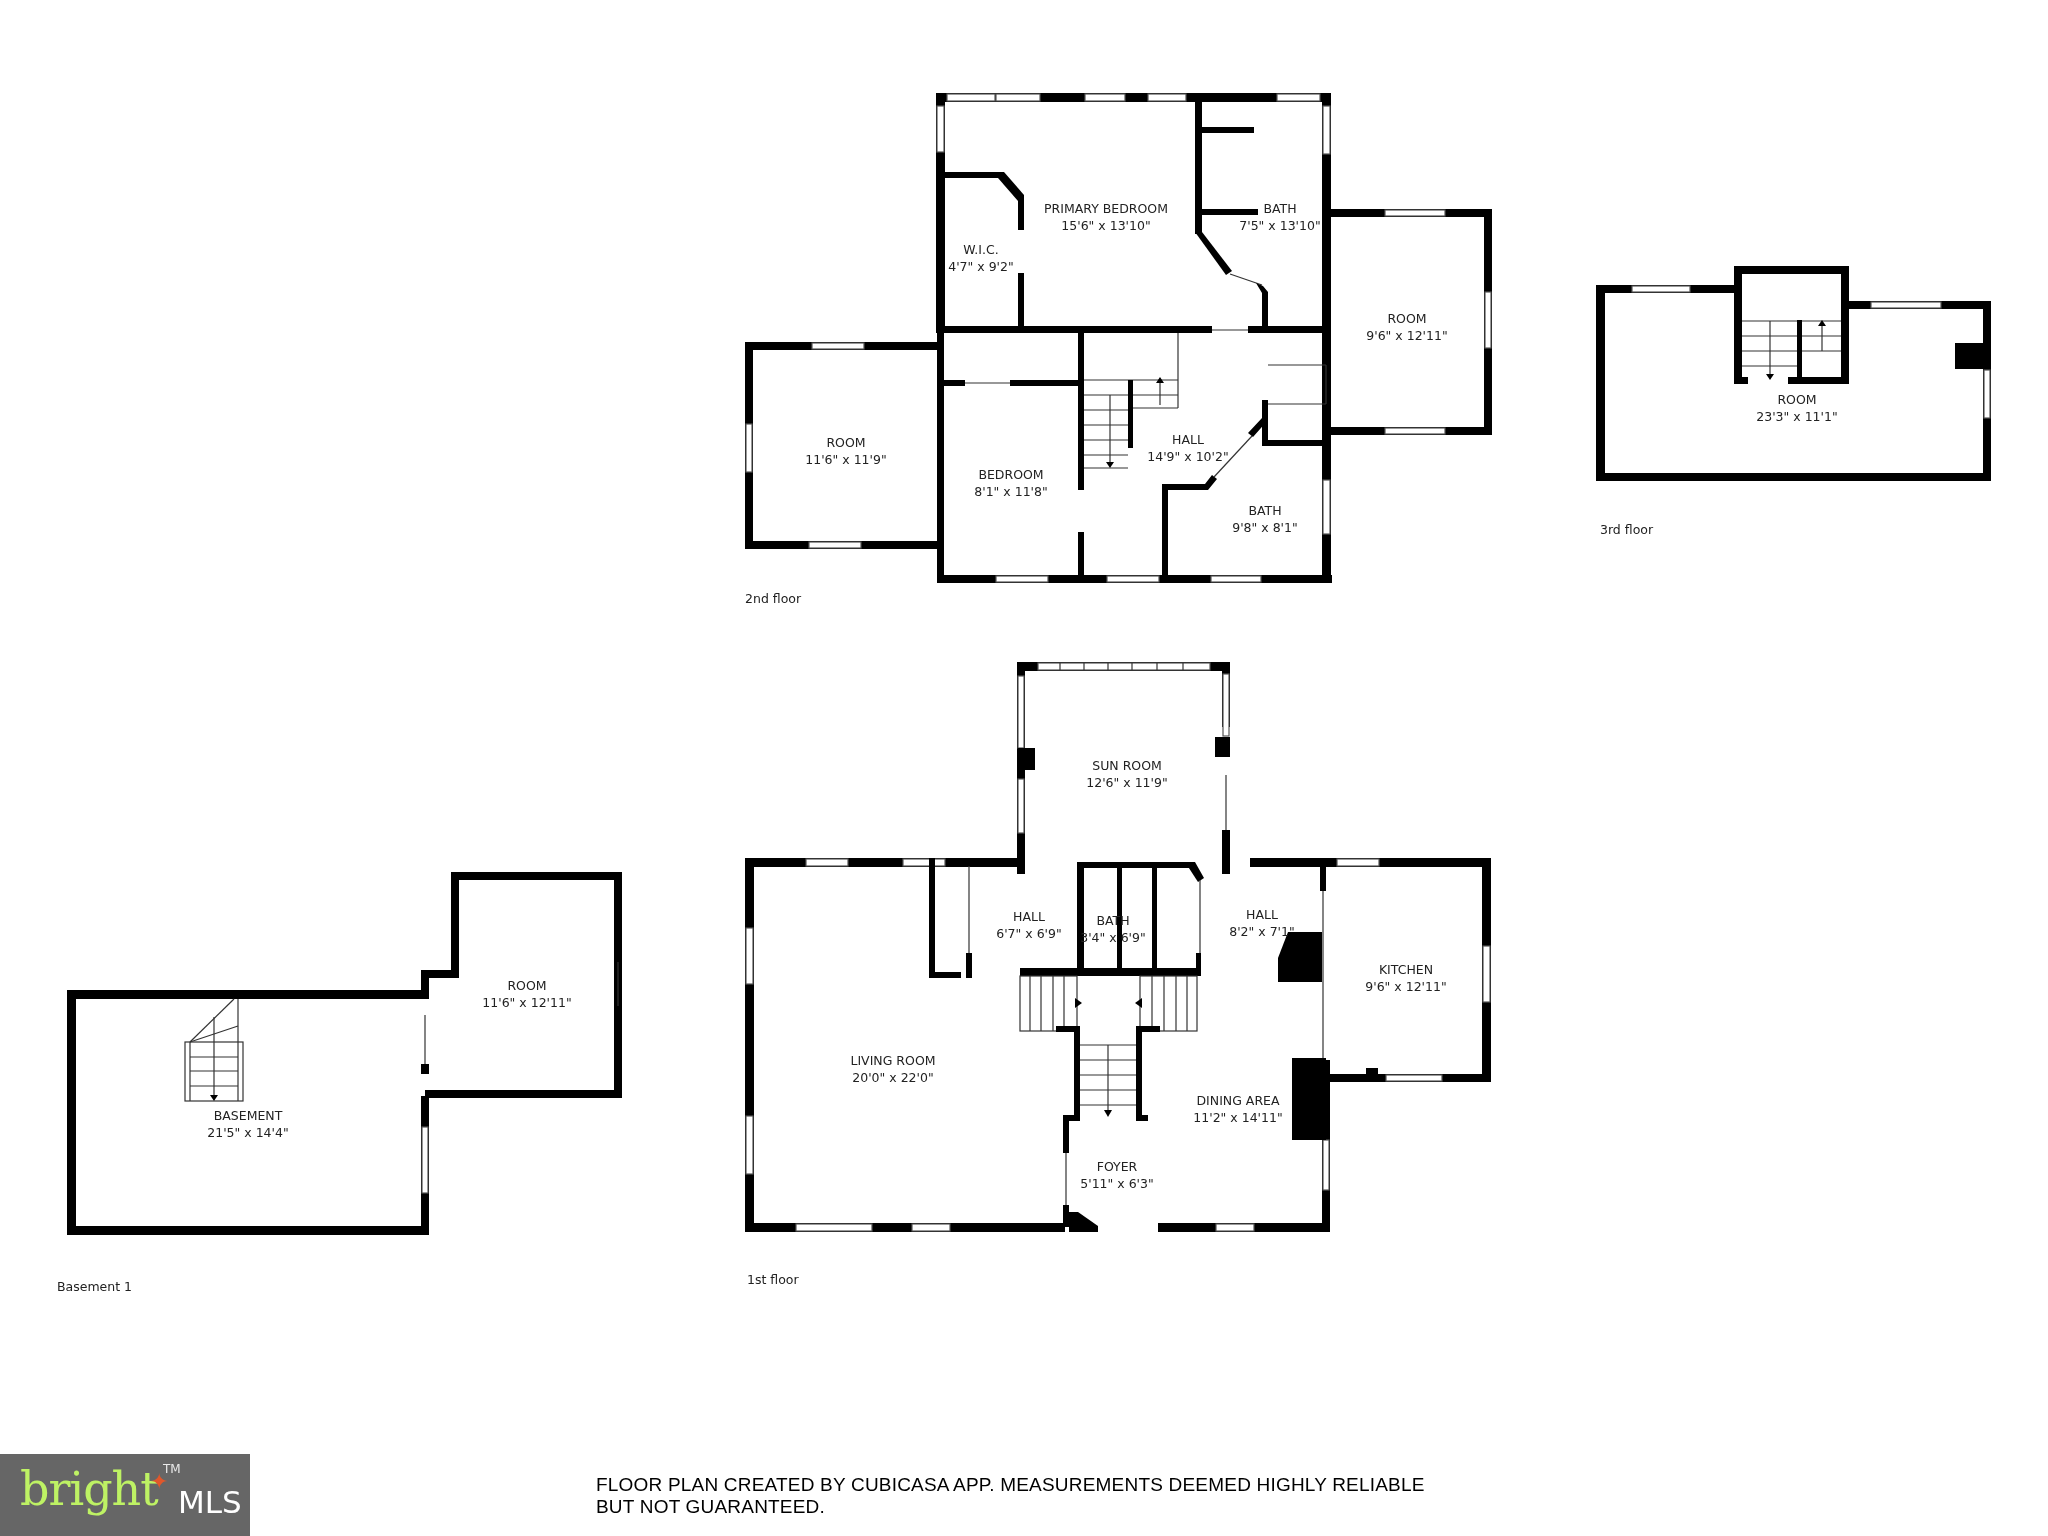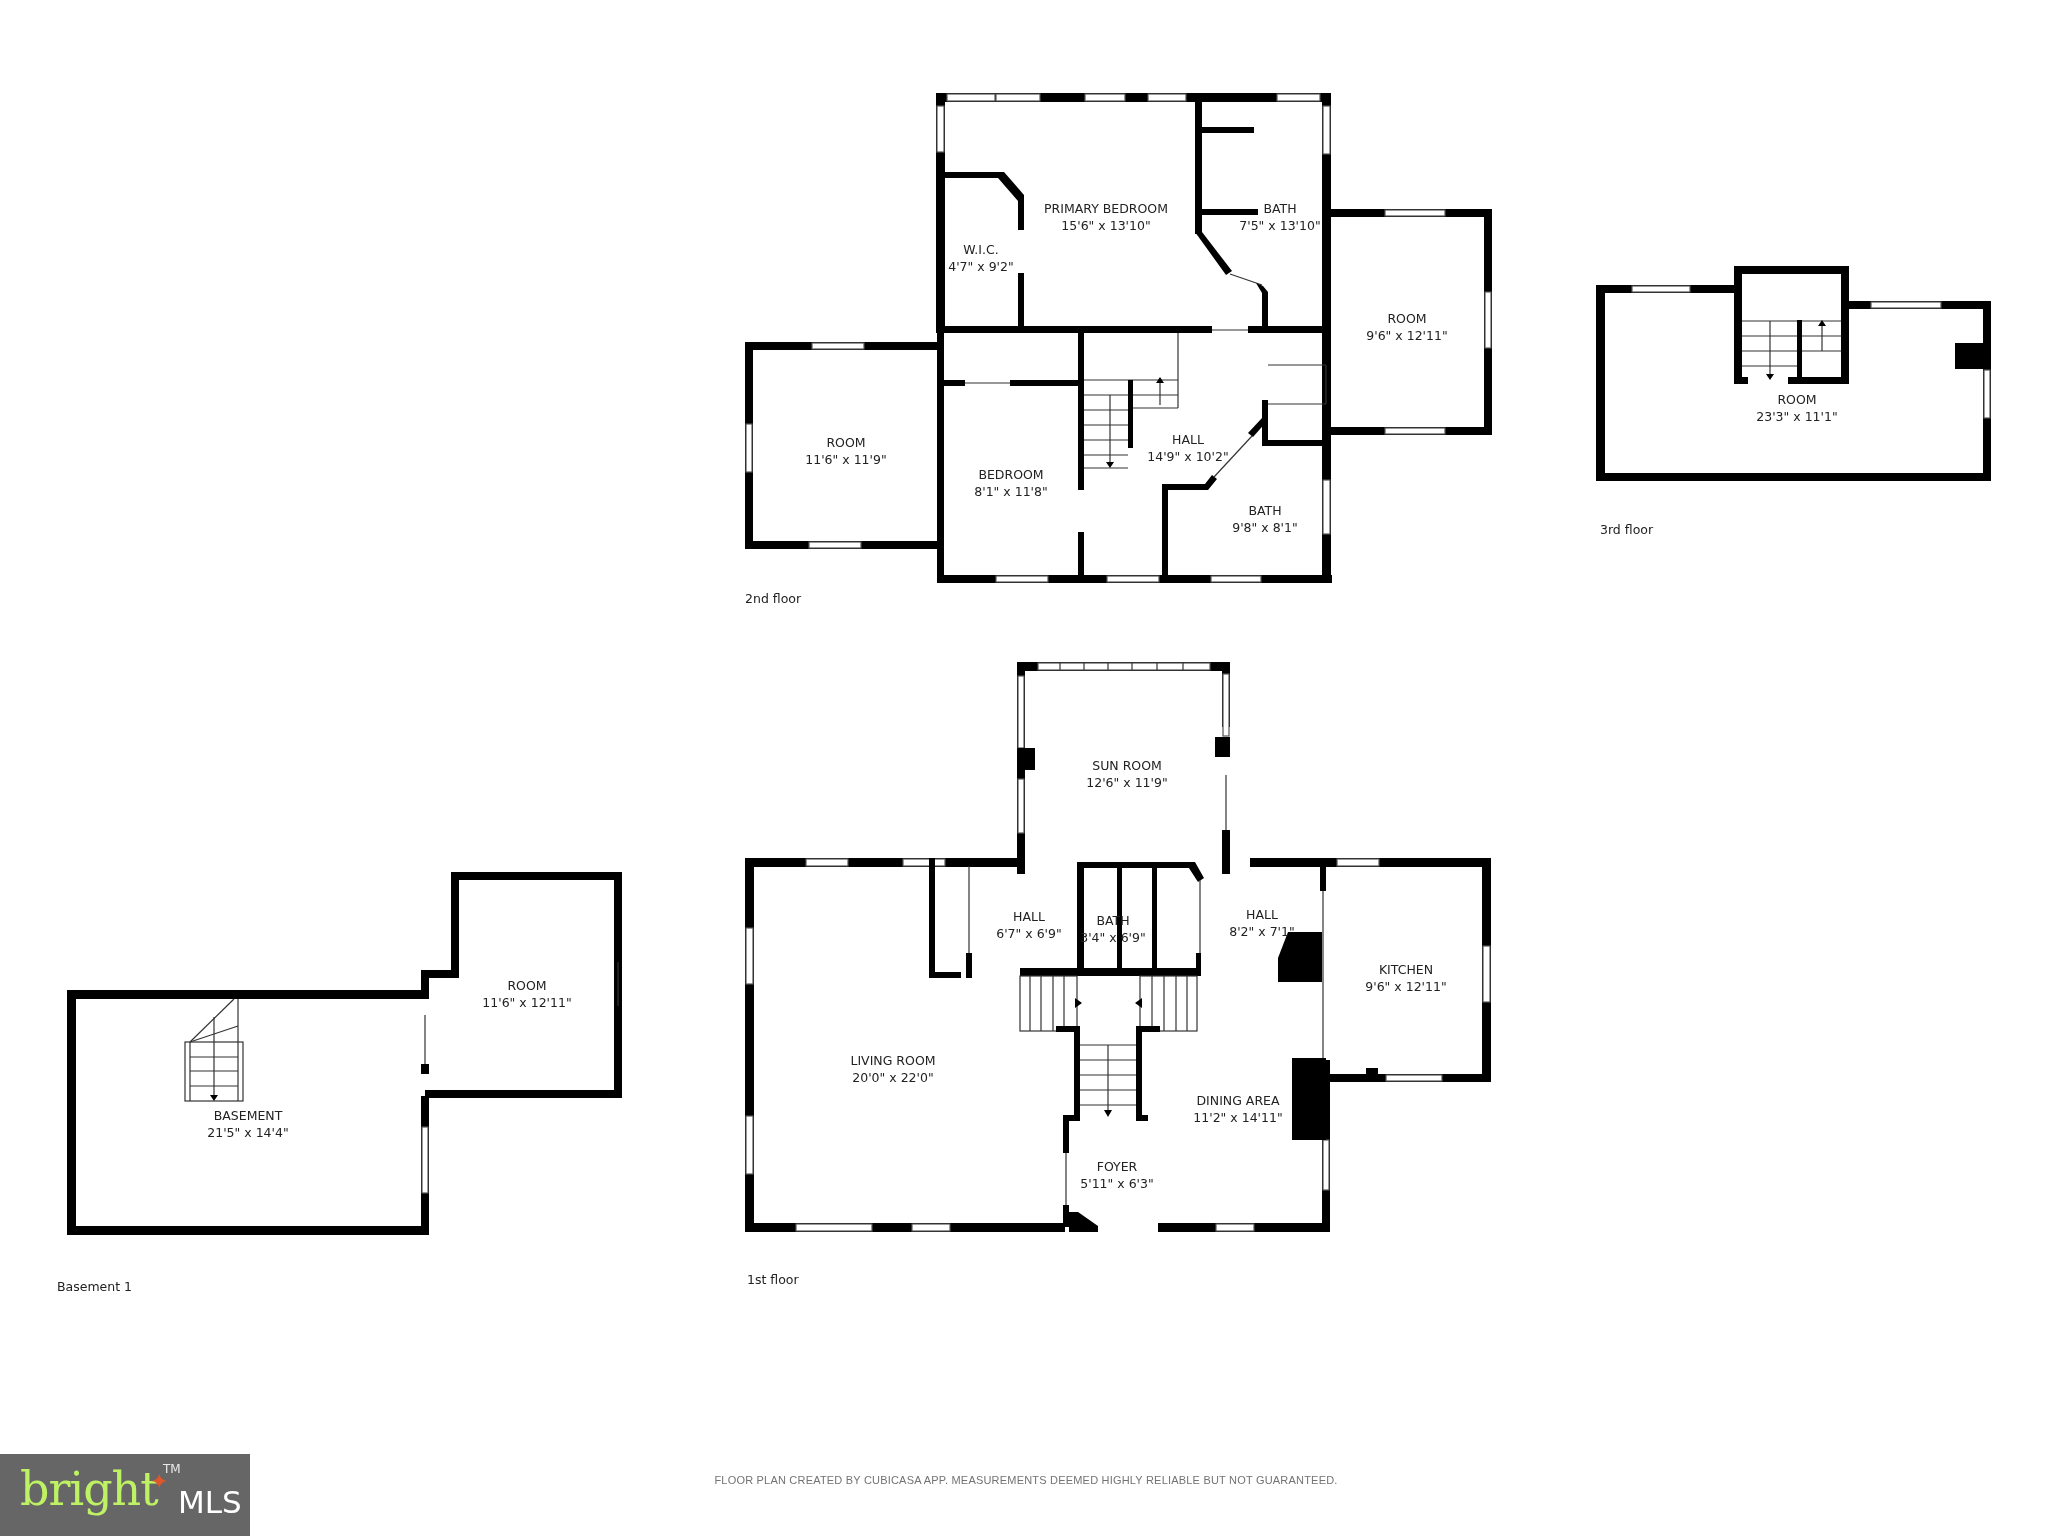--- a/index.html
+++ b/index.html
@@ -4,21 +4,21 @@
 <style>
   html, body { margin: 0; padding: 0; background: #ffffff; }
   body { width: 2048px; height: 1536px; position: relative; overflow: hidden; font-family: "DejaVu Sans", sans-serif; }
   #plan { position: absolute; left: 0; top: 0; width: 2048px; height: 1536px; }
   .wall { fill: #000; }
   .win { fill: #fff; stroke: #555; stroke-width: 1.2; }
   .thin { stroke: #333; stroke-width: 1.2; fill: none; }
   .dim-mark { fill: #000; }
   .room-label { font-family: "DejaVu Sans", sans-serif; font-size: 12.5px; fill: #222; text-anchor: middle; }
   .floor-label { font-family: "DejaVu Sans", sans-serif; font-size: 12.5px; fill: #222; }
-  .footer-note { position: absolute; left: 596px; top: 1474px; width: 860px; text-align: center; font-family: "Liberation Sans", sans-serif; font-size: 11px; color: #737373; letter-spacing: 0.2px; }
+  .footer-note { position: absolute; left: 596px; top: 1474px; width: 860px; font-family: "Liberation Sans", sans-serif; font-size: 19px; color: #000000; letter-spacing: 0.2px; }
   .logo { position: absolute; left: 0; top: 1454px; width: 250px; height: 82px; background: #666666; }
   .logo .bright { position: absolute; left: 20px; top: 8px; font-family: "DejaVu Serif", serif; font-size: 46px; color: #bef264; letter-spacing: -1px; }
   .logo .spark { position: absolute; left: 150px; top: 20px; width: 16px; height: 16px; color: #e0572b; font-size: 22px; line-height: 16px; }
   .logo .tm { position: absolute; left: 163px; top: 8px; font-family: "DejaVu Sans", sans-serif; font-size: 12px; color: #e9e9e9; }
   .logo .mls { position: absolute; left: 178px; top: 30px; font-family: "DejaVu Sans", sans-serif; font-size: 31px; color: #ffffff; }
 </style>
 </head>
 <body>
 
 <svg id="plan" viewBox="0 0 2048 1536" xmlns="http://www.w3.org/2000/svg">

